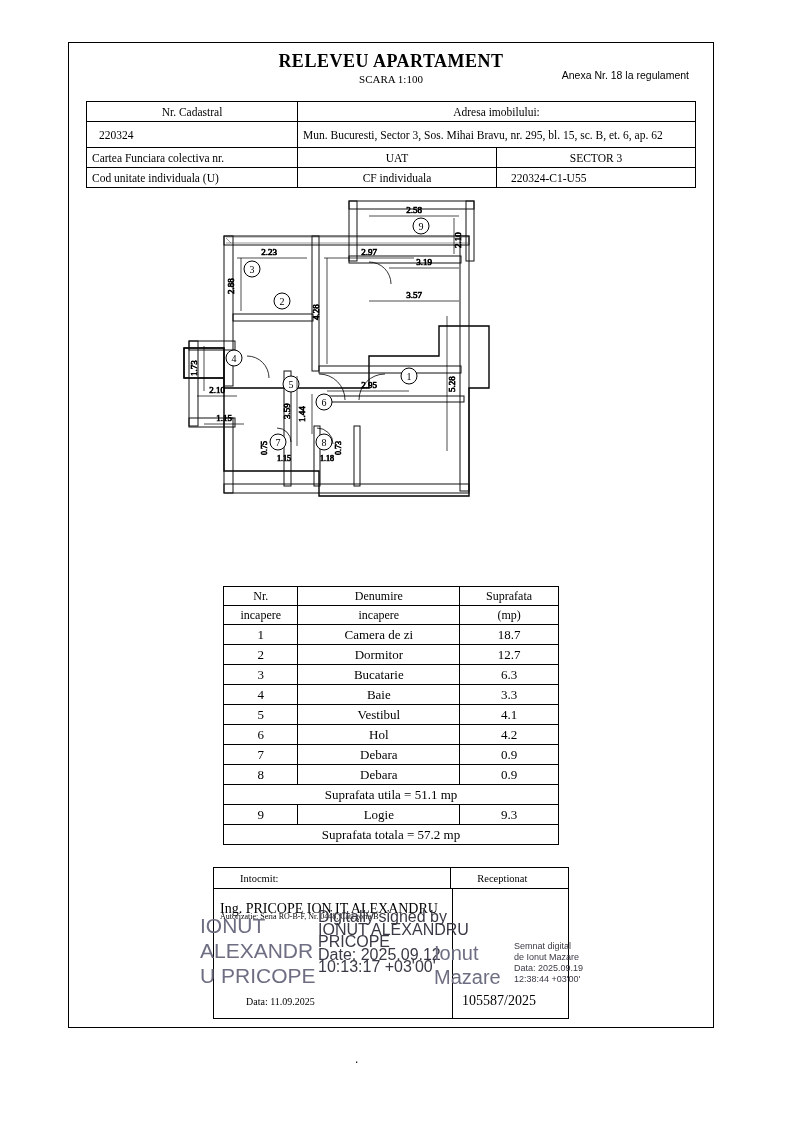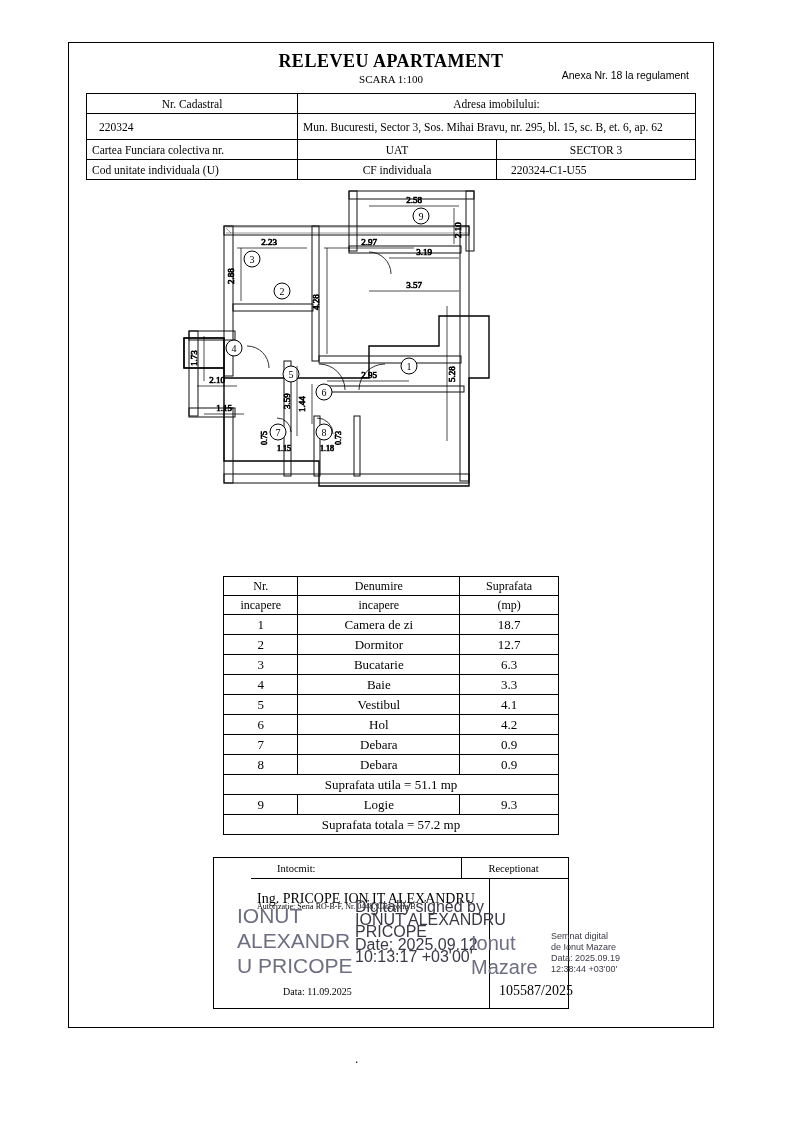--- a/index.html
+++ b/index.html
@@ -49,21 +49,21 @@
     right: 24px;
     top: 26px;
     font-size: 10.5px;
     font-family: "Liberation Sans", sans-serif;
   }
 
   
   table.idtable {
     border-collapse: collapse;
     width: 610px;
-    margin: 0 auto;
+    margin: 8px auto;
     table-layout: fixed;
     font-family: "Liberation Serif", serif;
   }
   table.idtable td {
     border: 1px solid #000;
     padding: 2px 5px;
     font-size: 11.5px;
     vertical-align: middle;
   }
   .cell-center { text-align: center; }
@@ -109,21 +109,20 @@
 
   
   .signblock {
     position: relative;
     width: 356px;
     margin: 22px auto 0 auto;
     border: 1px solid #000;
     height: 152px;
     box-sizing: border-box;
     font-family: "Liberation Serif", serif;
-    padding-left: 37px;
   }
   .signblock .hdr {
     display: flex;
     height: 20px;
     border-bottom: 1px solid #000;
   }
   .signblock .hdr > div {
     font-size: 10.5px;
     display: flex;
     align-items: center;

